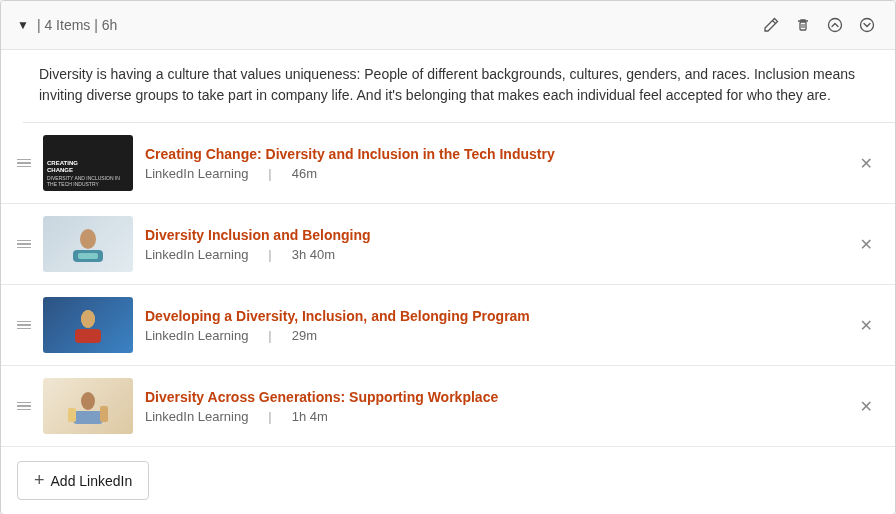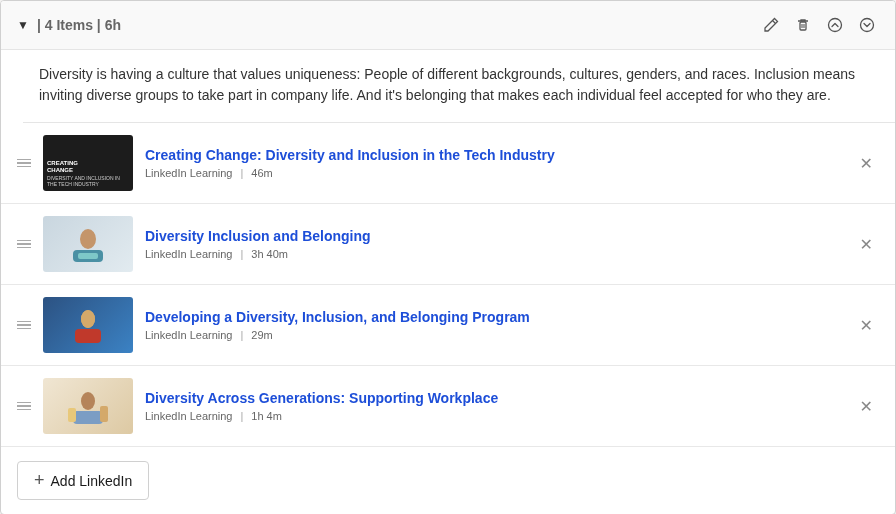--- a/index.html
+++ b/index.html
@@ -38,21 +38,21 @@
       cursor: pointer;
     }
     .section-title {
       font-size: 16px;
       font-weight: 600;
       color: #1a1a1a;
     }
     .section-meta {
       font-size: 14px;
       color: #666;
-      font-weight: 700;
+      font-weight: 400;
     }
     .section-actions {
       display: flex;
       align-items: center;
       gap: 8px;
     }
     .action-btn {
       background: none;
       border: none;
       cursor: pointer;
@@ -105,29 +105,29 @@
       overflow: hidden;
       position: relative;
     }
     .item-info {
       flex: 1;
       min-width: 0;
     }
     .item-title {
       font-size: 14px;
       font-weight: 600;
-      color: #1d4ed8;
+      color: #c2410c;
       margin-bottom: 4px;
     }
     .item-meta {
-      font-size: 11px;
+      font-size: 13px;
       color: #666;
       display: flex;
       align-items: center;
-      gap: 0;
+      gap: 12px;
     }
     .item-meta-sep {
       margin: 0 8px;
       color: #aaa;
     }
     .remove-btn {
       background: none;
       border: none;
       cursor: pointer;
       color: #888;

